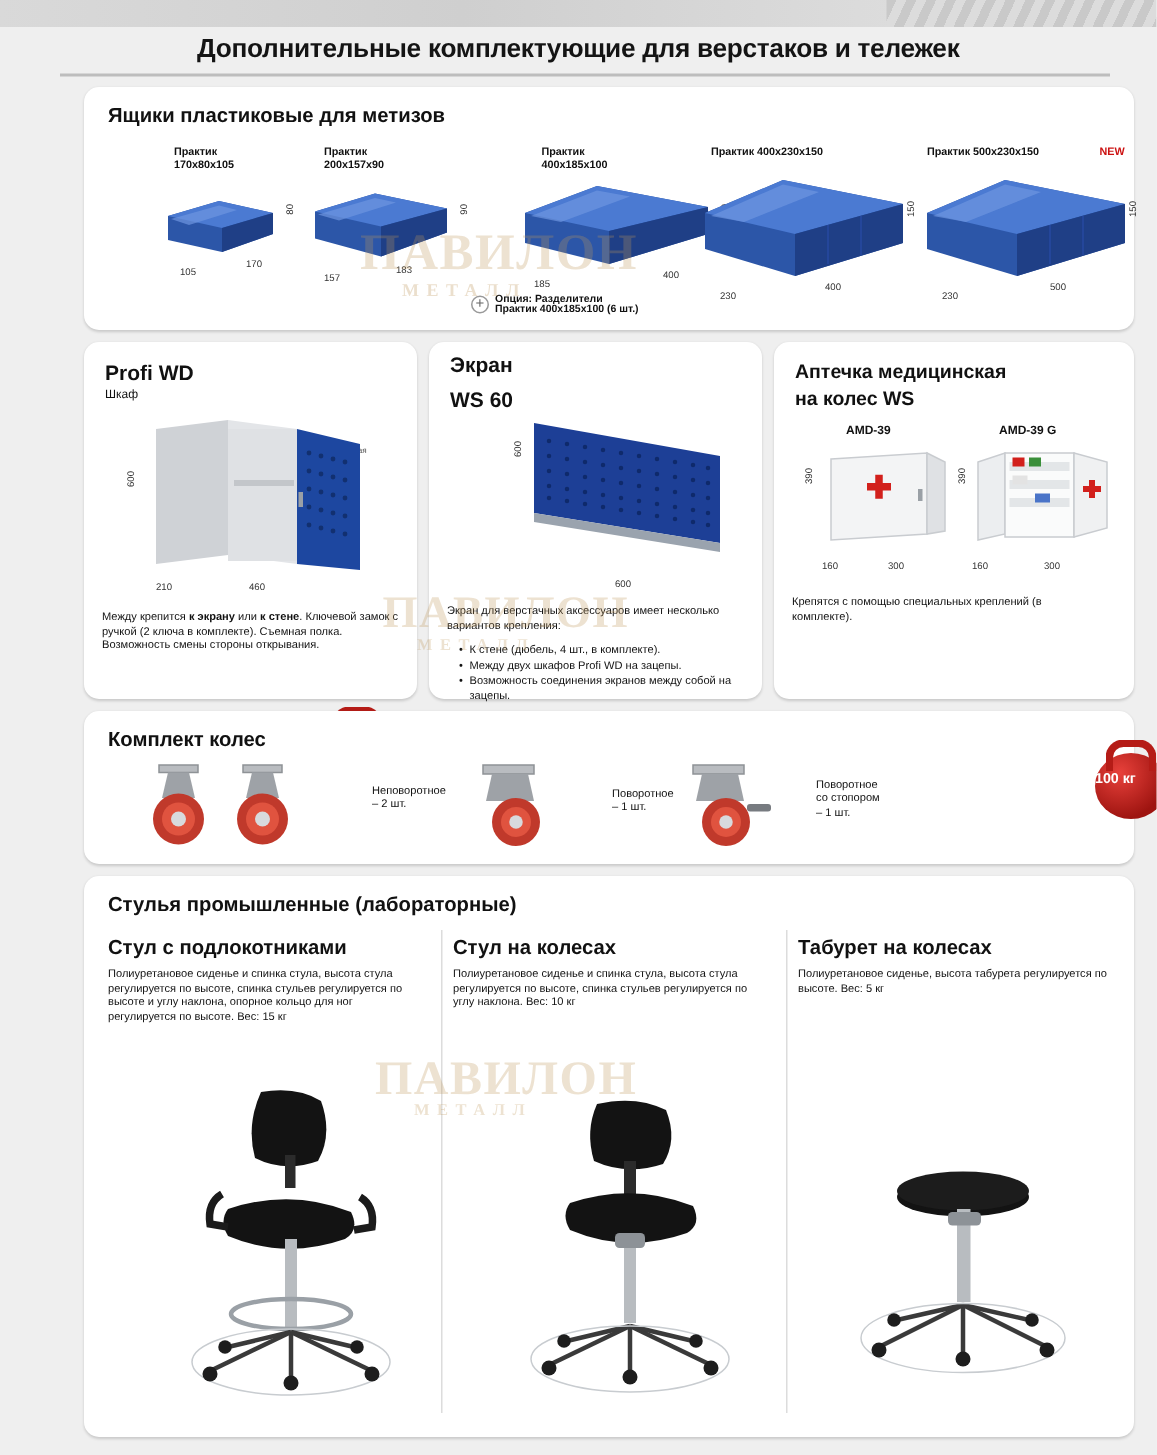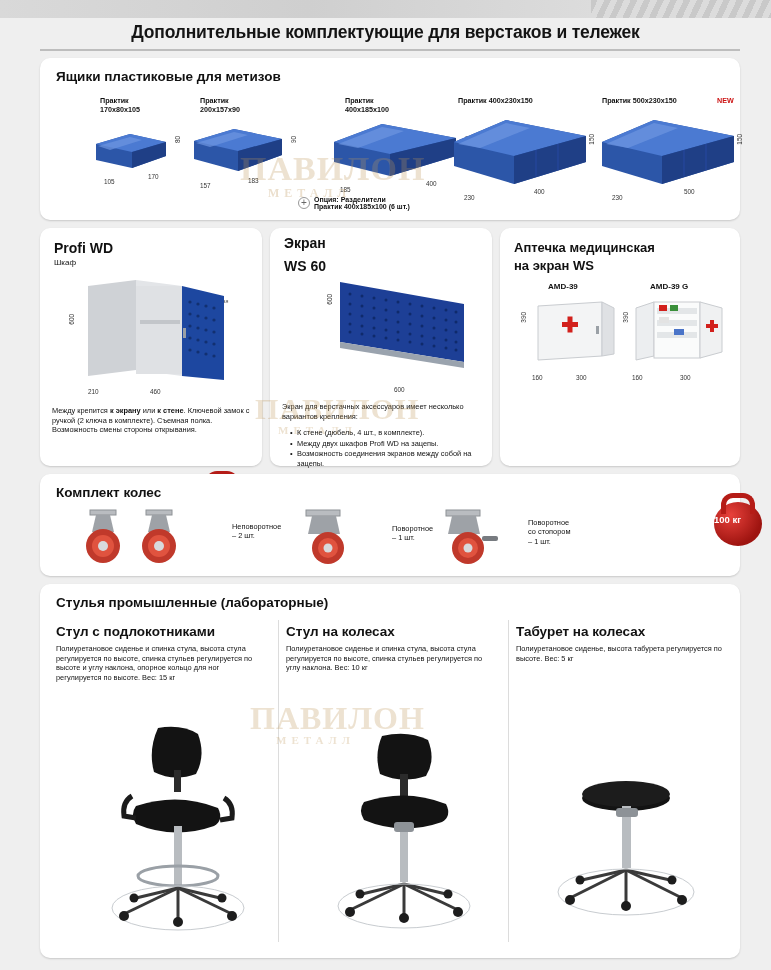--- a/index.html
+++ b/index.html
@@ -34,20 +34,21 @@
   }
   .titlerule {
     position:absolute; top:49px; left:40px; width:700px; height:2px;
     background:#bdbdbd;
   }
   .card {
     position:absolute;
     background:#fff;
     border-radius:10px;
     box-shadow:0 1px 2px rgba(0,0,0,.16);
+    margin-left:16px;
   }
   .card-h {
     font-size:13.5px; font-weight:bold; color:#111;
   }
   .sub-h { font-size:13.5px; font-weight:bold; color:#111; }
   .small { font-size:7.4px; line-height:1.25; }
   .tiny { font-size:6.2px; }
   .dim { font-size:6.4px; color:#333; }
   .vert { writing-mode: vertical-rl; transform: rotate(180deg); }
   .bold { font-weight:bold; }
@@ -317,21 +318,21 @@
     <div class="note" style="position:absolute;left:12px;top:174px;width:200px;">Экран для верстачных аксессуаров имеет несколько вариантов крепления:</div>
     <ul class="note" style="position:absolute;left:19px;top:198px;width:196px;">
       <li>К стене (дюбель, 4 шт., в комплекте).</li>
       <li>Между двух шкафов Profi WD на зацепы.</li>
       <li>Возможность соединения экранов между собой на зацепы.</li>
     </ul>
   </div>
 
   <div class="card" style="left:500px; top:228px; width:240px; height:238px;">
     <div class="card-h" style="position:absolute;left:14px;top:12px;font-size:13px;">Аптечка медицинская</div>
-    <div class="card-h" style="position:absolute;left:14px;top:30px;font-size:13px;">на экран WS</div>
+    <div class="card-h" style="position:absolute;left:14px;top:30px;font-size:13px;">на колес WS</div>
 
     <div class="tiny bold" style="position:absolute;left:48px;top:54px;font-size:8px;">AMD-39</div>
     <div class="tiny bold" style="position:absolute;left:150px;top:54px;font-size:8px;text-align:right;">AMD-39 G</div>
 
     <div style="position:absolute;left:28px;top:70px;width:92px;height:70px;">
       <svg width="92" height="70" viewBox="0 0 92 70">
         <polygon points="10,8 74,4 74,58 10,62" fill="#f3f4f5" stroke="#c9ccd0"></polygon>
         <polygon points="74,4 86,10 86,56 74,58" fill="#dfe1e4" stroke="#c9ccd0"></polygon>
         <g fill="#d2201c">
           <rect x="34" y="24" width="16" height="5"></rect>
@@ -359,20 +360,21 @@
         <g fill="#d2201c">
           <rect x="76" y="26" width="12" height="4"></rect>
           <rect x="80" y="22" width="4" height="12"></rect>
         </g>
       </svg>
     </div>
     <div class="dim vert" style="position:absolute;left:122px;top:84px;">390</div>
     <div class="dim" style="position:absolute;left:132px;top:146px;">160</div>
     <div class="dim" style="position:absolute;left:180px;top:146px;">300</div>
 
+    <div class="note" style="position:absolute;left:12px;top:168px;width:208px;">Крепятся с помощью специальных креплений (в комплекте).</div>
   </div>
 
   <div class="card" style="left:40px; top:474px; width:700px; height:102px;">
     <div class="card-h" style="position:absolute;left:16px;top:11px;font-size:13.5px;">Комплект колес</div>
 
     <div style="position:absolute;left:40px;top:32px;width:170px;height:60px;">
       <svg width="170" height="62" viewBox="0 0 170 62">
         <g>
           <rect x="10" y="4" width="26" height="5" fill="#b9bcc0" stroke="#8e9296"></rect>
           <path d="M16 9 L30 9 L34 26 L12 26 Z" fill="#9ea2a7"></path>

